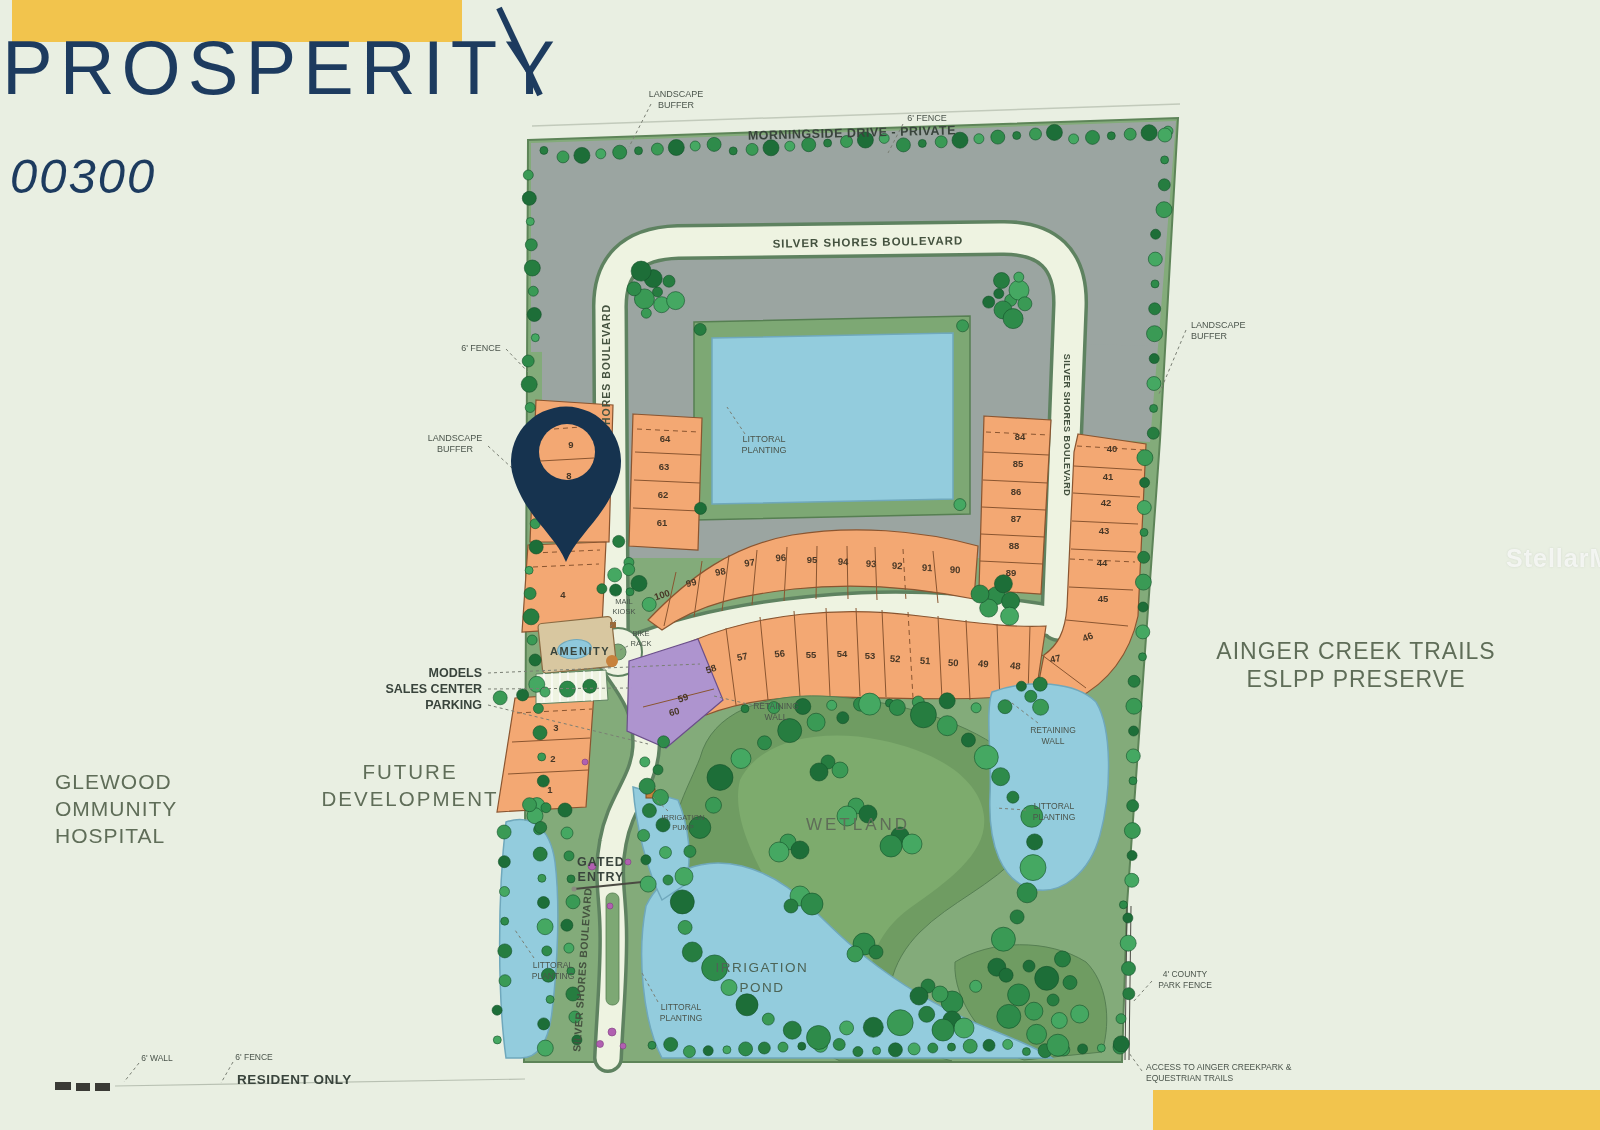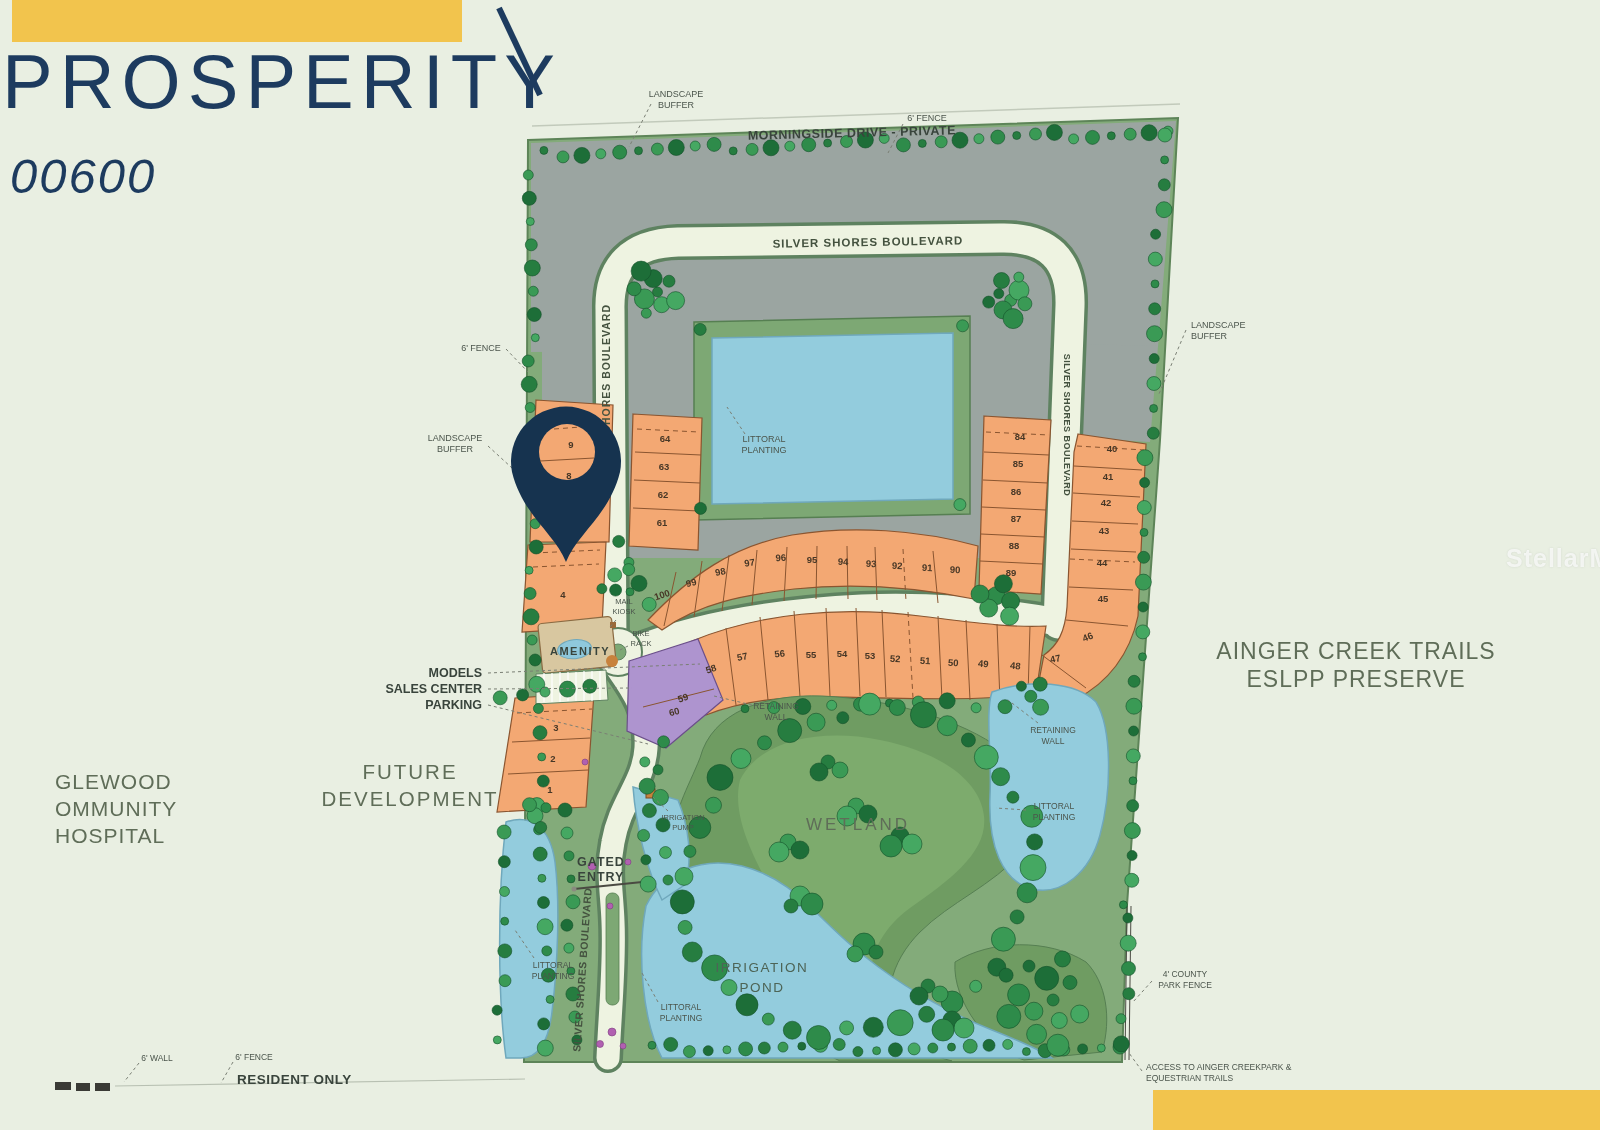--- a/index.html
+++ b/index.html
@@ -1,20 +1,20 @@
 <!DOCTYPE html>
 <html><head>
 <meta charset="utf-8">
 <style>
   html,body{margin:0;padding:0;background:#dfe7d8;}
   .canvas{position:relative;width:1600px;height:1130px;background:#e9efe2;overflow:hidden;
           font-family:"Liberation Sans",sans-serif;}
   .accent-top{position:absolute;left:12px;top:0;width:450px;height:42px;background:#f2c44d;}
   .accent-bottom{position:absolute;left:1153px;top:1090px;width:447px;height:40px;background:#f2c44d;}
-  .title{position:absolute;left:2px;top:42px;font-size:76px;font-weight:400;color:#1d3b5f;
+  .title{position:absolute;left:2px;top:28px;font-size:76px;font-weight:400;color:#1d3b5f;
          letter-spacing:7px;line-height:1.05;}
   .subtitle{position:absolute;left:10px;top:148px;font-size:49px;font-style:italic;color:#1d3b5f;
             letter-spacing:2px;}
   .watermark{position:absolute;left:1506px;top:544px;font-size:25px;font-weight:700;
              color:rgba(255,255,255,0.72);letter-spacing:1px;white-space:nowrap;
              text-shadow:0 0 2px rgba(160,170,160,0.35);}
   svg.map{position:absolute;left:0;top:0;}
   svg text{font-family:"Liberation Sans",sans-serif;}
   .lot{fill:#f3a873;stroke:#8a5530;stroke-width:1.2;}
   .lot-purple{fill:#ae94cf;stroke:#6b4f8a;stroke-width:1.2;}
@@ -591,15 +591,15 @@
         <text x="1015" y="669" class="lot-num" text-anchor="middle" transform="rotate(6 1015 669)">48</text>
         <text x="1056" y="662" class="lot-num" text-anchor="middle" transform="rotate(-12 1056 662)">47</text>
         <text x="684" y="701" class="lot-num" text-anchor="middle" transform="rotate(-18 684 701)">59</text>
         <text x="675" y="715" class="lot-num" text-anchor="middle" transform="rotate(-15 675 715)">60</text>
       </g>
   </svg>
 
   <div class="accent-top"></div>
   <div class="accent-bottom"></div>
   <div class="title">PROSPERITY</div>
-  <div class="subtitle">00600</div>
+  <div class="subtitle">00300</div>
   <div class="watermark">StellarMLS</div>
 </div>
 
 </body></html>

